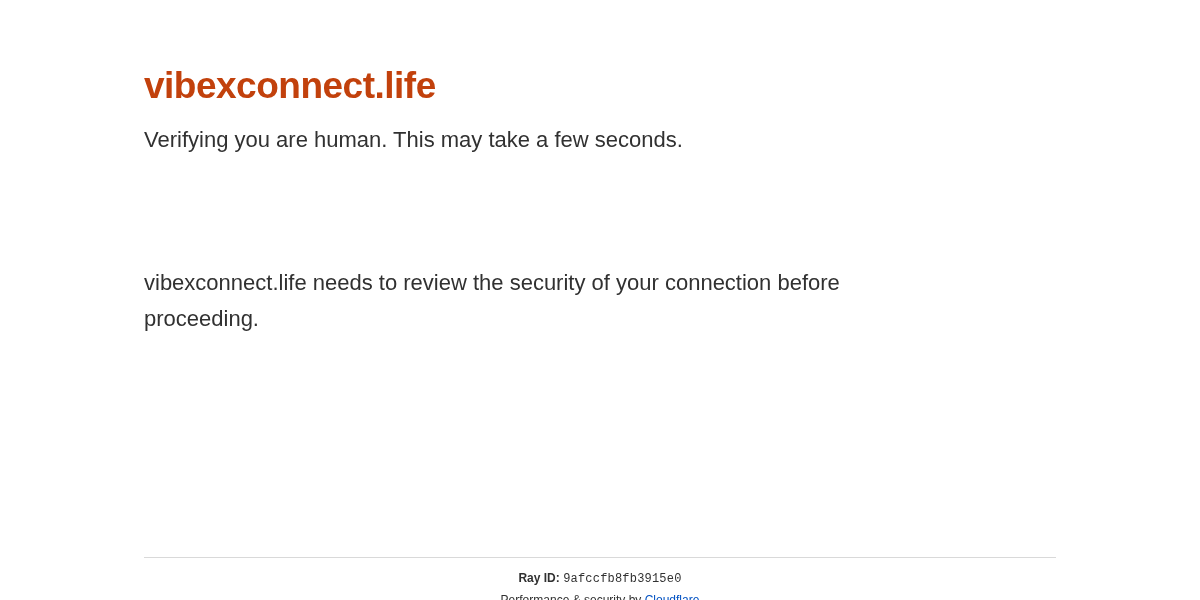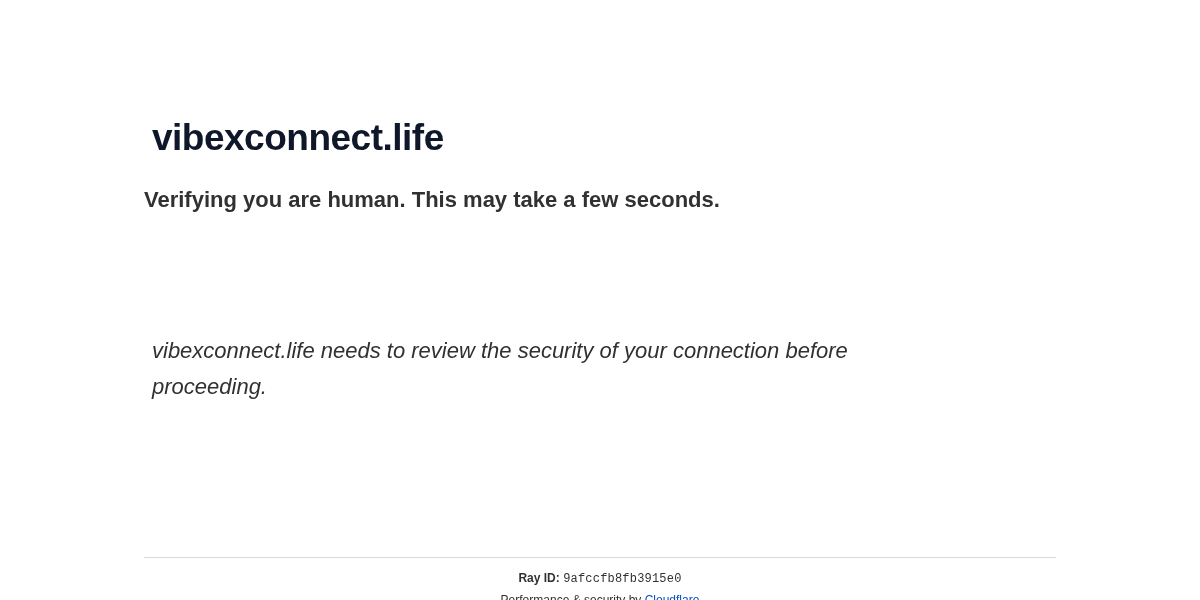--- a/index.html
+++ b/index.html
@@ -18,48 +18,47 @@
     height: 600px;
     box-sizing: border-box;
   }
   .content {
     position: absolute;
     left: 144px;
     top: 0;
     width: 912px;
   }
   .domain-title {
-    margin: 8px;
-    padding-top: 108px;
+    margin: 0;
+    padding-top: 64px;
     font-size: 37px;
     line-height: 1.2;
     font-weight: 700;
     letter-spacing: -0.5px;
-    color: #0f172a;
+    color: #c2410c;
   }
   .verify-line {
     margin: 0;
     padding-top: 17px;
     font-size: 22px;
     line-height: 1.35;
-    font-weight: 700;
+    font-weight: 400;
     color: #313131;
   }
   .spinner-slot {
     height: 70px;
   }
   .explain {
-    margin: 8px;
+    margin: 0;
     padding-top: 40px;
     font-size: 22px;
     line-height: 1.62;
     font-weight: 400;
     color: #313131;
     max-width: 800px;
-    font-style: italic;
   }
   .footer {
     position: absolute;
     left: 144px;
     top: 557px;
     width: 912px;
     border-top: 1px solid #d9d9d9;
     text-align: center;
     box-sizing: border-box;
   }

